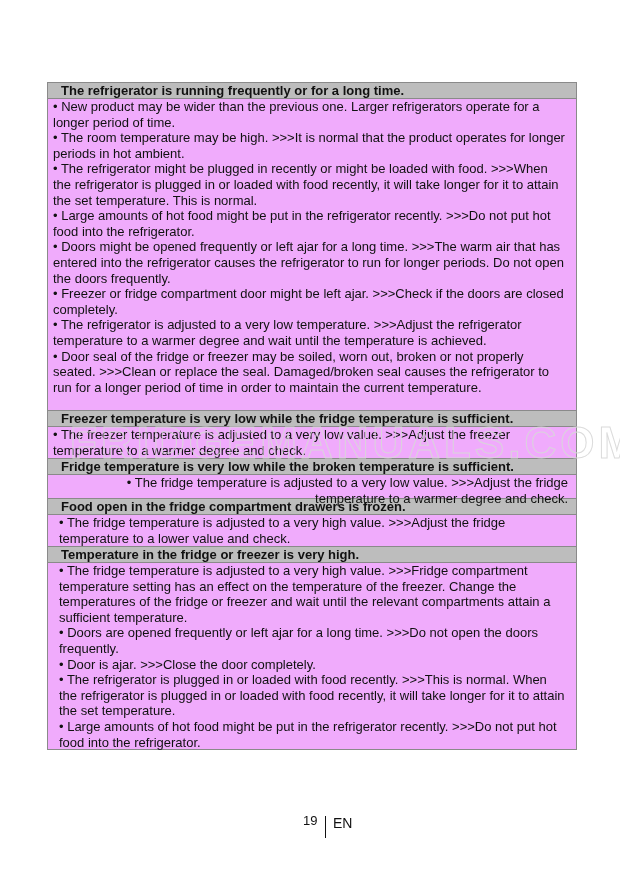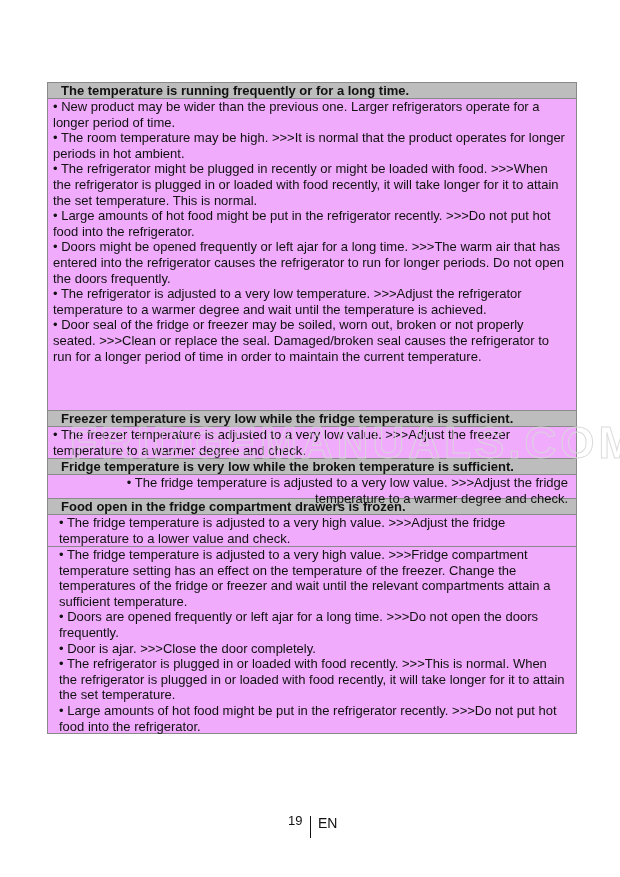--- a/index.html
+++ b/index.html
@@ -12,58 +12,60 @@
          font-weight: bold; font-size: 13px; line-height: 15px;
          padding: 0 0 0 13px; height: 16px; box-sizing: border-box; white-space: nowrap; }
   .body { border-bottom: 1px solid #8a8a8a; font-size: 13px; line-height: 15.6px;
           padding: 0 8px 0 5px; box-sizing: border-box; background: #f0abfc; }
   .body.indent { padding-left: 11px; }
   .body:last-child { border-bottom: none; }
   .item { margin: 0; }
   .watermark { position: absolute; left: 70px; top: 418px; font-size: 44px; font-weight: bold;
                letter-spacing: 4px; color: transparent; -webkit-text-stroke: 1px #d8d8d8;
                pointer-events: none; white-space: nowrap; opacity: 0.9; }
-  .footer { position: absolute; top: 813px; left: 0; width: 492px; height: 26px; }
+  .footer { position: absolute; top: 813px; left: 15px; width: 492px; height: 26px; }
   .pgnum { position: absolute; left: 288px; top: 0; font-size: 13px; }
   .sep { position: absolute; left: 310px; top: 3px; width: 1px; height: 22px; background: #111; }
   .lang { position: absolute; left: 318px; top: 2px; font-size: 14px; }
 </style>
 </head>
 <body>
 
 <div class="page">
 
   <div class="table">
 
-    <div class="hdr">The temperature is running frequently or for a long time.</div>
+    <div class="hdr">The refrigerator is running frequently or for a long time.</div>
     <div class="body" style="height:312px;">
       <p class="item">• New product may be wider than the previous one. Larger refrigerators operate for a longer period of time.</p>
       <p class="item">• The room temperature may be high. &gt;&gt;&gt;It is normal that the product operates for longer periods in hot ambient.</p>
       <p class="item">• The refrigerator might be plugged in recently or might be loaded with food. &gt;&gt;&gt;When the refrigerator is plugged in or loaded with food recently, it will take longer for it to attain the set temperature. This is normal.</p>
       <p class="item">• Large amounts of hot food might be put in the refrigerator recently. &gt;&gt;&gt;Do not put hot food into the refrigerator.</p>
       <p class="item">• Doors might be opened frequently or left ajar for a long time. &gt;&gt;&gt;The warm air that has entered into the refrigerator causes the refrigerator to run for longer periods. Do not open the doors frequently.</p>
+      <p class="item">• Freezer or fridge compartment door might be left ajar. &gt;&gt;&gt;Check if the doors are closed completely.</p>
       <p class="item">• The refrigerator is adjusted to a very low temperature. &gt;&gt;&gt;Adjust the refrigerator temperature to a warmer degree and wait until the temperature is achieved.</p>
       <p class="item">• Door seal of the fridge or freezer may be soiled, worn out, broken or not properly seated. &gt;&gt;&gt;Clean or replace the seal. Damaged/broken seal causes the refrigerator to run for a longer period of time in order to maintain the current temperature.</p>
     </div>
 
     <div class="hdr">Freezer temperature is very low while the fridge temperature is sufficient.</div>
     <div class="body" style="height:32px;">
       <p class="item">• The freezer temperature is adjusted to a very low value. &gt;&gt;&gt;Adjust the freezer temperature to a warmer degree and check.</p>
     </div>
 
     <div class="hdr">Fridge temperature is very low while the broken temperature is sufficient.</div>
     <div class="body indent" style="height:24px;text-align:right;">
       <p class="item">• The fridge temperature is adjusted to a very low value. &gt;&gt;&gt;Adjust the fridge temperature to a warmer degree and check.</p>
     </div>
 
     <div class="hdr">Food open in the fridge compartment drawers is frozen.</div>
     <div class="body indent" style="height:32px;">
       <p class="item">• The fridge temperature is adjusted to a very high value. &gt;&gt;&gt;Adjust the fridge temperature to a lower value and check.</p>
     </div>
 
+    <div class="hdr">Temperature in the fridge or freezer is very high.</div>
     <div class="body indent" style="height:186px;">
       <p class="item">• The fridge temperature is adjusted to a very high value. &gt;&gt;&gt;Fridge compartment temperature setting has an effect on the temperature of the freezer. Change the temperatures of the fridge or freezer and wait until the relevant compartments attain a sufficient temperature.</p>
       <p class="item">• Doors are opened frequently or left ajar for a long time. &gt;&gt;&gt;Do not open the doors frequently.</p>
       <p class="item">• Door is ajar. &gt;&gt;&gt;Close the door completely.</p>
       <p class="item">• The refrigerator is plugged in or loaded with food recently. &gt;&gt;&gt;This is normal. When the refrigerator is plugged in or loaded with food recently, it will take longer for it to attain the set temperature.</p>
       <p class="item">• Large amounts of hot food might be put in the refrigerator recently. &gt;&gt;&gt;Do not put hot food into the refrigerator.</p>
     </div>
   </div>
 
   <div class="watermark">FRIDGEMANUALS.COM</div>

